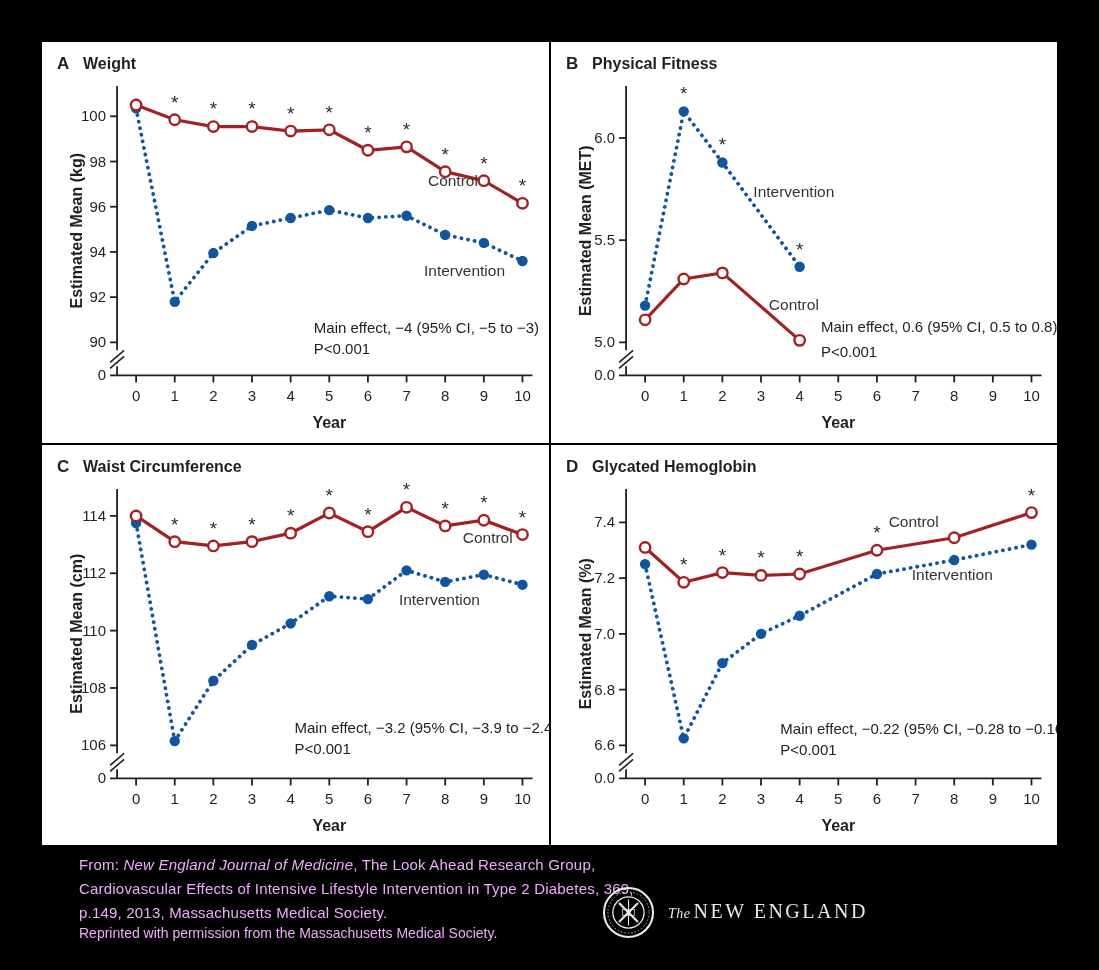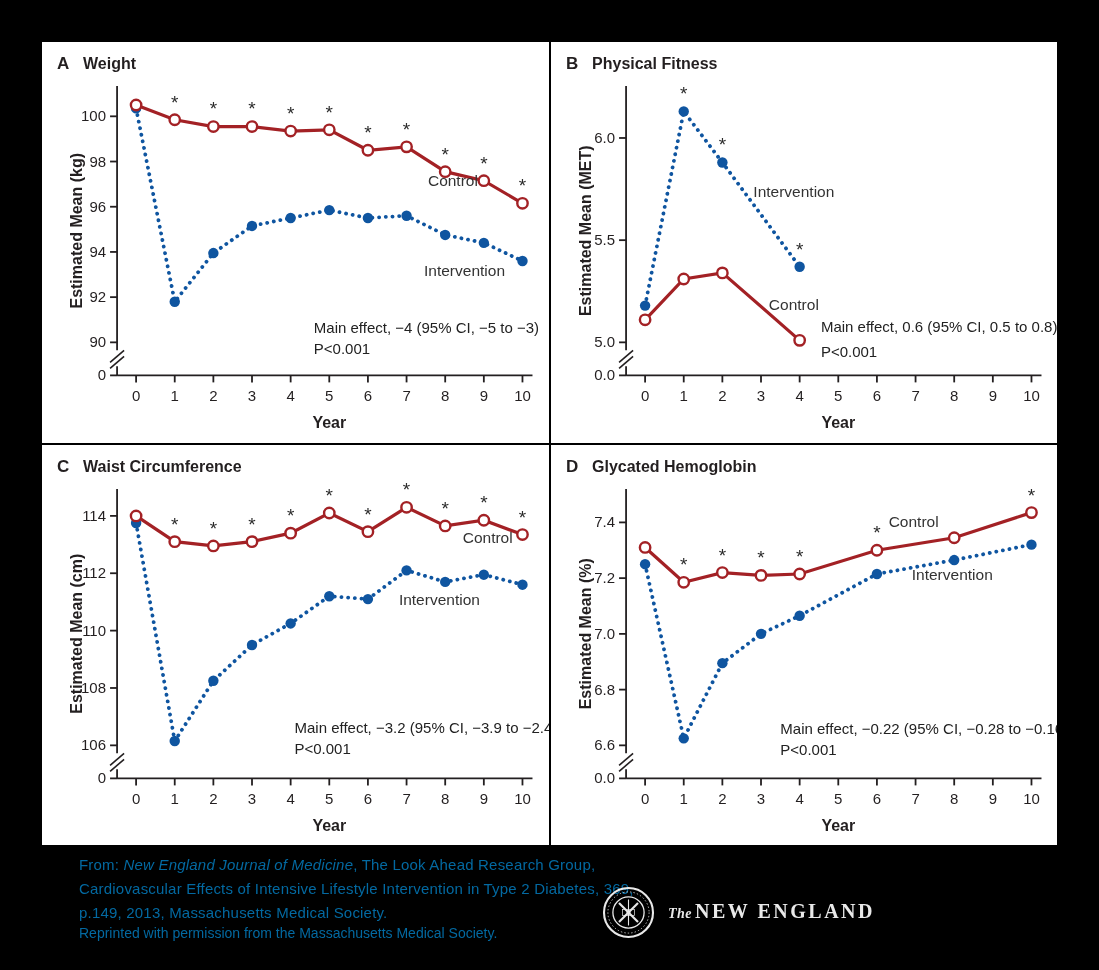--- a/index.html
+++ b/index.html
@@ -4,25 +4,25 @@
 <style>
   html,body{margin:0;padding:0;background:#000;}
   .page{position:relative;width:1099px;height:970px;background:#000;overflow:hidden;
         font-family:"Liberation Sans",sans-serif;}
   .figure-grid{position:absolute;left:42px;top:42px;width:1015px;height:803px;
         display:grid;grid-template-columns:1fr 1fr;grid-template-rows:1fr 1fr;
         gap:2px;background:#000;}
   .panel{background:#fff;overflow:hidden;}
   .panel svg{display:block;width:100%;height:100%;}
   svg text{font-family:"Liberation Sans",sans-serif;}
-  .credits{position:absolute;left:79px;top:853px;color:#0369a1;}
+  .credits{position:absolute;left:79px;top:853px;color:#f0abfc;}
   .credit-line{margin:0;font-size:15px;line-height:24px;letter-spacing:0.2px;}
   .credit-line em{font-style:italic;}
   .credit-line.small{font-size:14px;line-height:17px;letter-spacing:0;}
-  .logo{position:absolute;left:602px;top:886px;display:flex;align-items:center;gap:13px;color:#e9e9e9;font-weight:bold;}
+  .logo{position:absolute;left:602px;top:886px;display:flex;align-items:center;gap:13px;color:#e9e9e9;}
   .logo-text{font-family:"Liberation Serif",serif;}
   .logo-line{font-size:20px;letter-spacing:2.5px;line-height:23px;white-space:nowrap;}
   .logo-small{font-style:italic;font-size:14px;letter-spacing:0.5px;margin-right:3px;}
   .seal{display:block;}
 </style>
 </head>
 <body>
 
 <div class="page">
 

